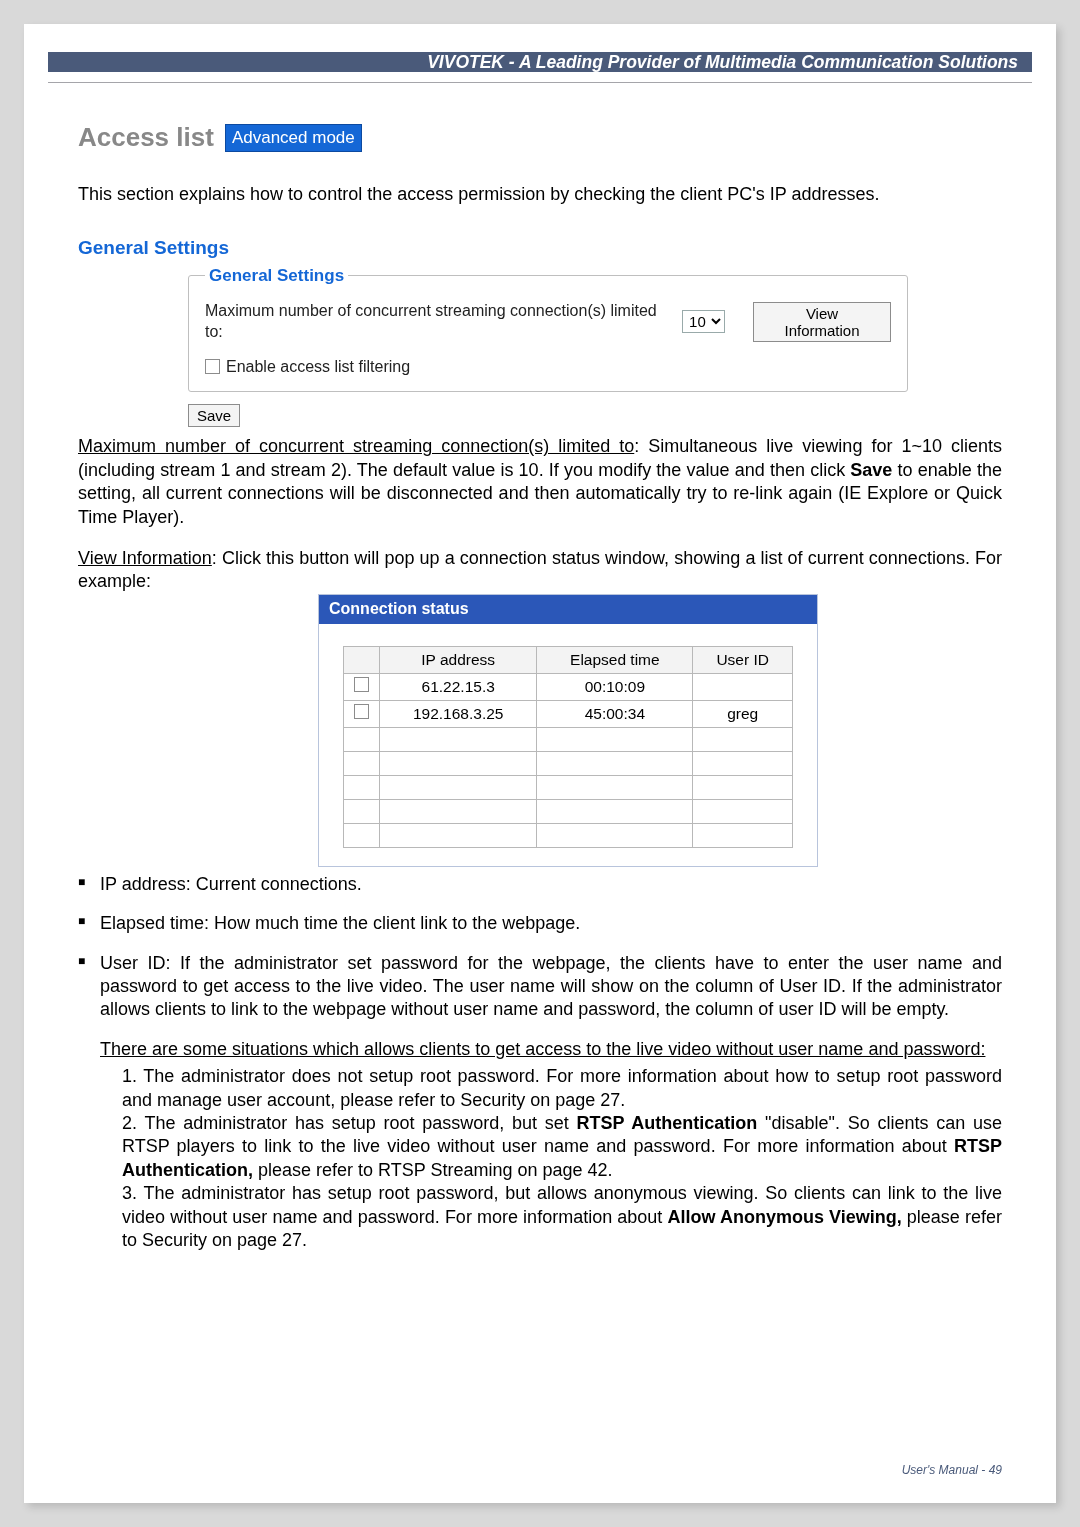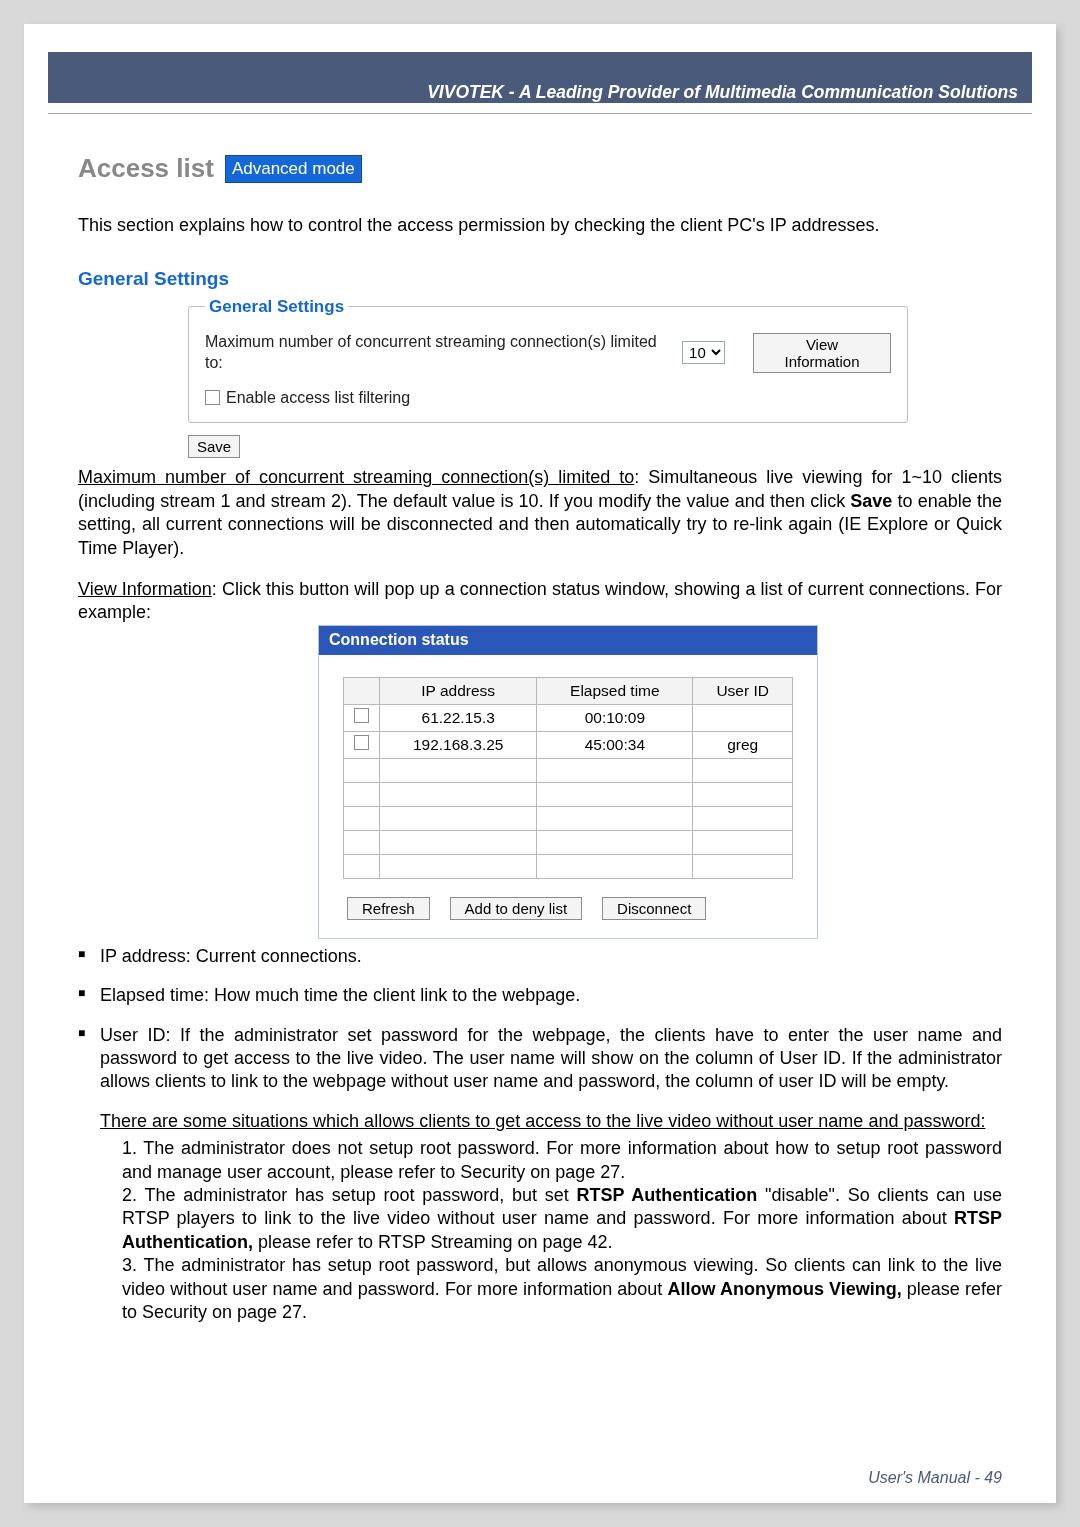--- a/index.html
+++ b/index.html
@@ -14,24 +14,24 @@
     background: #fff;
     position: absolute;
     left: 24px;
     top: 24px;
     width: 1032px;
     height: 1479px;
     box-shadow: 4px 4px 8px rgba(0,0,0,0.15);
   }
   .header-bar {
     background: #4a5a7a;
-    height: 51px;
+    height: 20px;
     margin: 28px 24px 0 24px;
     display: flex;
-    align-items: flex-end;
+    align-items: flex-start;
     padding: 0 14px;
   }
   .header-text {
     color: #fff;
     font-style: italic;
     font-weight: bold;
     font-size: 17.5px;
     margin-left: auto;
   }
   .thin-rule {
@@ -174,25 +174,25 @@
     position: absolute;
     left: 0;
     top: 2px;
     font-size: 12px;
   }
   .nested-para { margin-top: 16px; text-align: justify; text-decoration: underline; }
   .num-list { margin-top: 4px; padding-left: 22px; }
   .num-list div { text-align: justify; }
   .footer {
     position: absolute;
-    bottom: 16px;
+    bottom: 26px;
     right: 54px;
     font-style: italic;
     color: #4a5a7a;
-    font-size: 16px;
+    font-size: 12px;
   }
 </style>
 </head>
 <body>
 
 <div class="page">
   <div class="header-bar">
     <span class="header-text">VIVOTEK - A Leading Provider of Multimedia Communication Solutions</span>
   </div>
   <div class="thin-rule"></div>
@@ -281,25 +281,20 @@
                 <td></td>
               </tr>
           <tr>
                 <td></td>
                 <td></td>
                 <td></td>
                 <td></td>
               </tr>
         </tbody>
           </table>
-        <div class="conn-btns">
-          <button>Refresh</button>
-          <button>Add to deny list</button>
-          <button>Disconnect</button>
-        </div>
       </div>
     </div>
 
     <ul class="bullets">
       <li>IP address: Current connections.</li>
       <li>Elapsed time: How much time the client link to the webpage.</li>
       <li>
         <span>User ID: If the administrator set password for the webpage, the clients have to enter the user name and password to get access to the live video. The user name will show on the column of User ID. If the administrator allows clients to link to the webpage without user name and password, the column of user ID will be empty.</span>
         <div class="nested-para">There are some situations which allows clients to get access to the live video without user name and password:</div>
         <div class="num-list">

